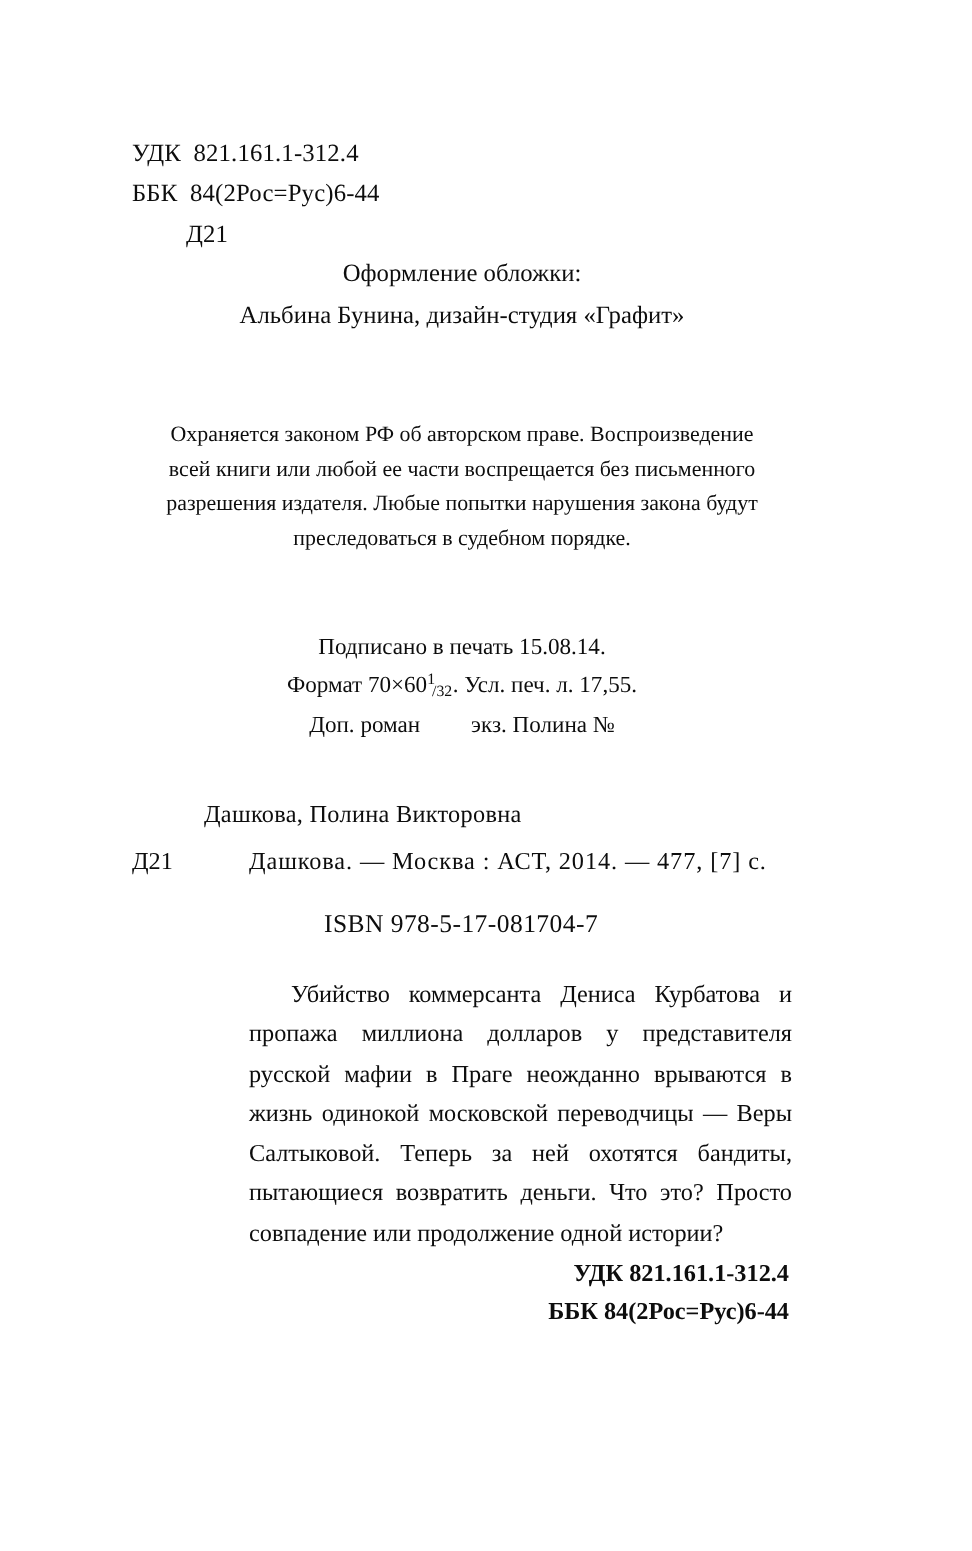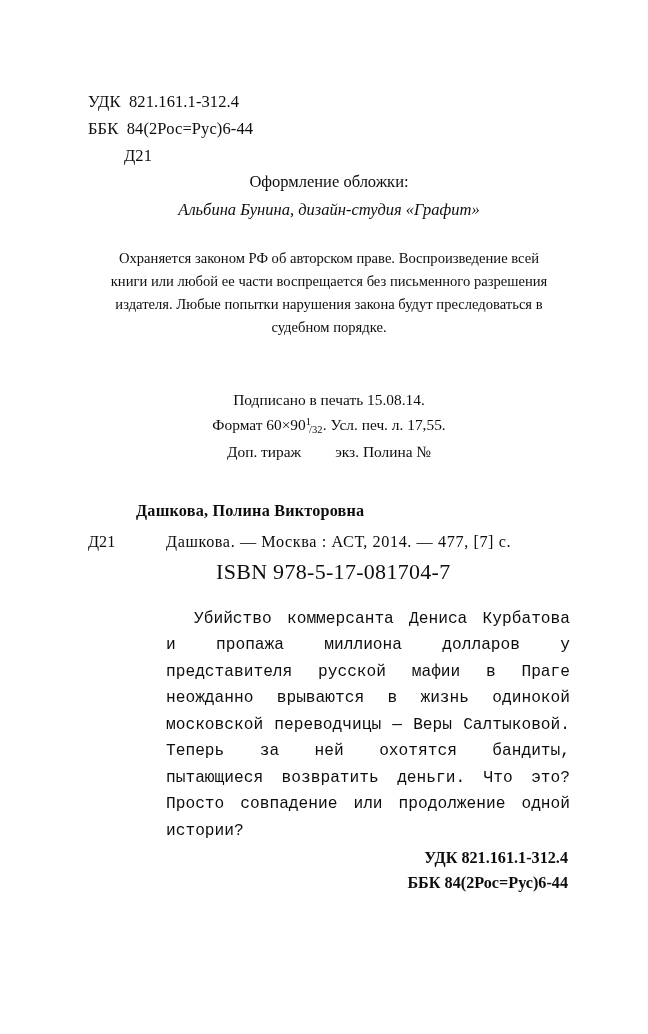--- a/index.html
+++ b/index.html
@@ -14,21 +14,21 @@
     font-family: "Liberation Serif", "DejaVu Serif", serif;
     color: #0d0d0d;
     overflow: hidden;
   }
   .page {
     position: absolute;
     left: 0; top: 0;
     width: 648px;
     height: 832px;
     box-sizing: border-box;
-    padding: 88px 78px 40px 88px;
+    padding: 88px 120px 40px 88px;
   }
 
   
   .cls {
     font-size: 16.5px;
     line-height: 27px;
     letter-spacing: 0.1px;
   }
   .cls-row {
     display: block;
@@ -40,28 +40,27 @@
     padding-left: 36px;
   }
 
   
   .cover-credit {
     text-align: center;
     font-size: 16.5px;
     line-height: 26px;
   }
   .cover-credit .line2 {
-    font-style: italic;
     display: block;
     margin-top: 2px;
   }
 
   
   .legal {
-    margin-top: 24px;
+    margin-top: 56px;
     text-align: center;
     font-size: 14.6px;
     line-height: 23px;
     padding: 0 18px;
   }
 
   
   .tech {
     margin-top: 48px;
     text-align: center;
@@ -98,21 +97,21 @@
     line-height: 25px;
   }
 
   
   .bib {
     margin-top: 34px;
     font-size: 16.2px;
     line-height: 26.5px;
   }
   .bib-author {
-    font-weight: bold;
+    font-weight: normal;
     padding-left: 48px;
     letter-spacing: 0.2px;
   }
   .bib-body {
     margin-top: 4px;
     position: relative;
     padding-left: 78px;
   }
   .bib-body .sig {
     position: absolute;
@@ -124,39 +123,38 @@
     text-align: justify;
     letter-spacing: 0.6px;
   }
   .bib-line.l1 {
     text-align: justify;
     text-align-last: justify;
     letter-spacing: 1.2px;
   }
 
   .isbn-main {
-    margin-top: 4px;
+    margin-top: 16px;
     padding-left: 128px;
-    font-size: 22px;
+    font-size: 17px;
     letter-spacing: 0.3px;
   }
 
   
   .annot {
     margin-top: 20px;
     padding-left: 78px;
     font-size: 16.2px;
     line-height: 26.5px;
     text-align: justify;
   }
   .annot p {
     margin: 0;
     text-indent: 28px;
     hyphens: manual;
-    font-family: Liberation Mono, monospace;
   }
 
   
   .udk-right {
     margin-top: 2px;
     text-align: right;
     font-weight: bold;
     font-size: 16.2px;
     line-height: 25px;
     padding-right: 2px;
@@ -176,24 +174,24 @@
   <div class="cover-credit">
     <span>Оформление обложки:</span>
     <span class="line2">Альбина Бунина, дизайн-студия «Графит»</span>
   </div>
 
   <div class="legal">Охраняется законом РФ об авторском праве. Воспроизведение всей книги или любой ее части воспрещается без письменного разрешения издателя. Любые попытки нарушения закона будут преследоваться в судебном порядке.</div>
 
   <div class="tech">
     <div>Подписано в печать 15.08.14.</div>
     <div>
-      <span>Формат 60×90</span><span class="frac"><span class="num">1</span><span class="den">/<span>32</span></span></span><span>. Усл. печ. л. 17,55.</span>
+      <span>Формат 70×60</span><span class="frac"><span class="num">1</span><span class="den">/<span>32</span></span></span><span>. Усл. печ. л. 17,55.</span>
     </div>
     <div>
-      <span>Доп. тираж</span><span class="gap"></span><span>экз. Полина №</span>
+      <span>Доп. роман</span><span class="gap"></span><span>экз. Полина №</span>
     </div>
   </div>
 
 
   <div class="bib">
     <div class="bib-author">Дашкова, Полина Викторовна</div>
     <div class="bib-body">
       <span class="sig">Д21</span>
       <span class="bib-line">Дашкова. — Москва : АСТ, 2014. — 477, [7] с.</span>
     </div>

